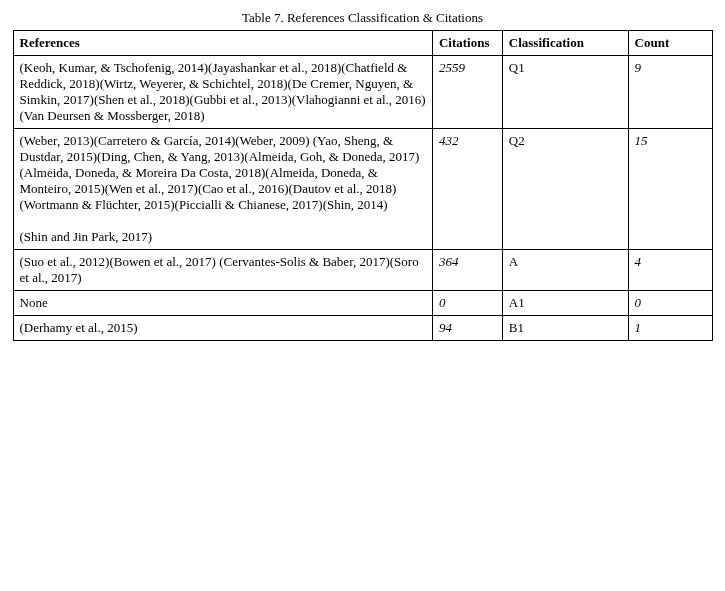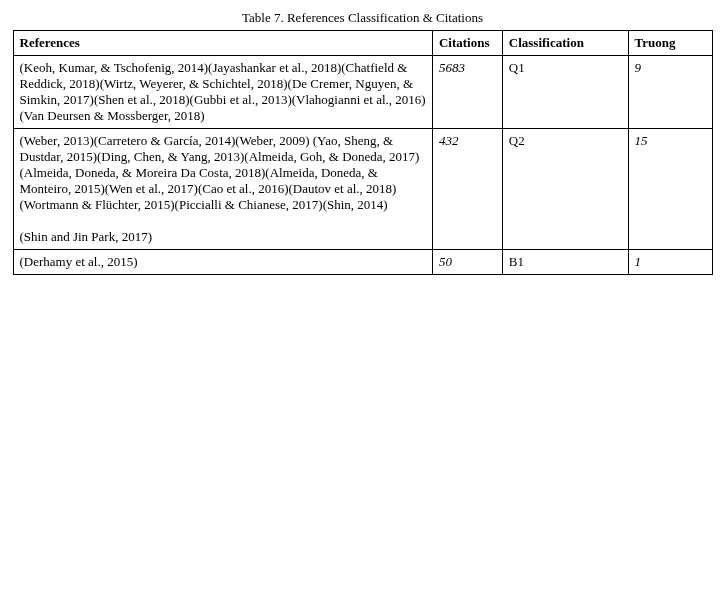--- a/index.html
+++ b/index.html
@@ -62,37 +62,49 @@
 <body>
 
 <div class="table-container">
   <div class="table-title">Table 7. References Classification &amp; Citations</div>
   <table>
     <thead>
       <tr>
         <th class="references-col">References</th>
         <th class="citations-col">Citations</th>
         <th class="classification-col">Classification</th>
-        <th class="count-col">Truong</th>
+        <th class="count-col">Count</th>
       </tr>
     </thead>
     <tbody id="table-body">
     <tr>
           <td>(Keoh, Kumar, &amp; Tschofenig, 2014)(Jayashankar et al., 2018)(Chatfield &amp; Reddick, 2018)(Wirtz, Weyerer, &amp; Schichtel, 2018)(De Cremer, Nguyen, &amp; Simkin, 2017)(Shen et al., 2018)(Gubbi et al., 2013)(Vlahogianni et al., 2016)(Van Deursen &amp; Mossberger, 2018)</td>
-          <td class="citations-cell">5683</td>
+          <td class="citations-cell">2559</td>
           <td class="classification-cell">Q1</td>
           <td class="count-cell">9</td>
         </tr>
         <tr>
           <td>(Weber, 2013)(Carretero &amp; García, 2014)(Weber, 2009) (Yao, Sheng, &amp; Dustdar, 2015)(Ding, Chen, &amp; Yang, 2013)(Almeida, Goh, &amp; Doneda, 2017)(Almeida, Doneda, &amp; Moreira Da Costa, 2018)(Almeida, Doneda, &amp; Monteiro, 2015)(Wen et al., 2017)(Cao et al., 2016)(Dautov et al., 2018)(Wortmann &amp; Flüchter, 2015)(Piccialli &amp; Chianese, 2017)(Shin, 2014)<br><br>(Shin and Jin Park, 2017)</td>
           <td class="citations-cell">432</td>
           <td class="classification-cell">Q2</td>
           <td class="count-cell">15</td>
         </tr>
         <tr>
+          <td>(Suo et al., 2012)(Bowen et al., 2017) (Cervantes-Solis &amp; Baber, 2017)(Soro et al., 2017)</td>
+          <td class="citations-cell">364</td>
+          <td class="classification-cell">A</td>
+          <td class="count-cell">4</td>
+        </tr>
+        <tr>
+          <td>None</td>
+          <td class="citations-cell">0</td>
+          <td class="classification-cell">A1</td>
+          <td class="count-cell">0</td>
+        </tr>
+        <tr>
           <td>(Derhamy et al., 2015)</td>
-          <td class="citations-cell">50</td>
+          <td class="citations-cell">94</td>
           <td class="classification-cell">B1</td>
           <td class="count-cell">1</td>
         </tr>
       </tbody>
   </table>
 </div>
 
 </body></html>

